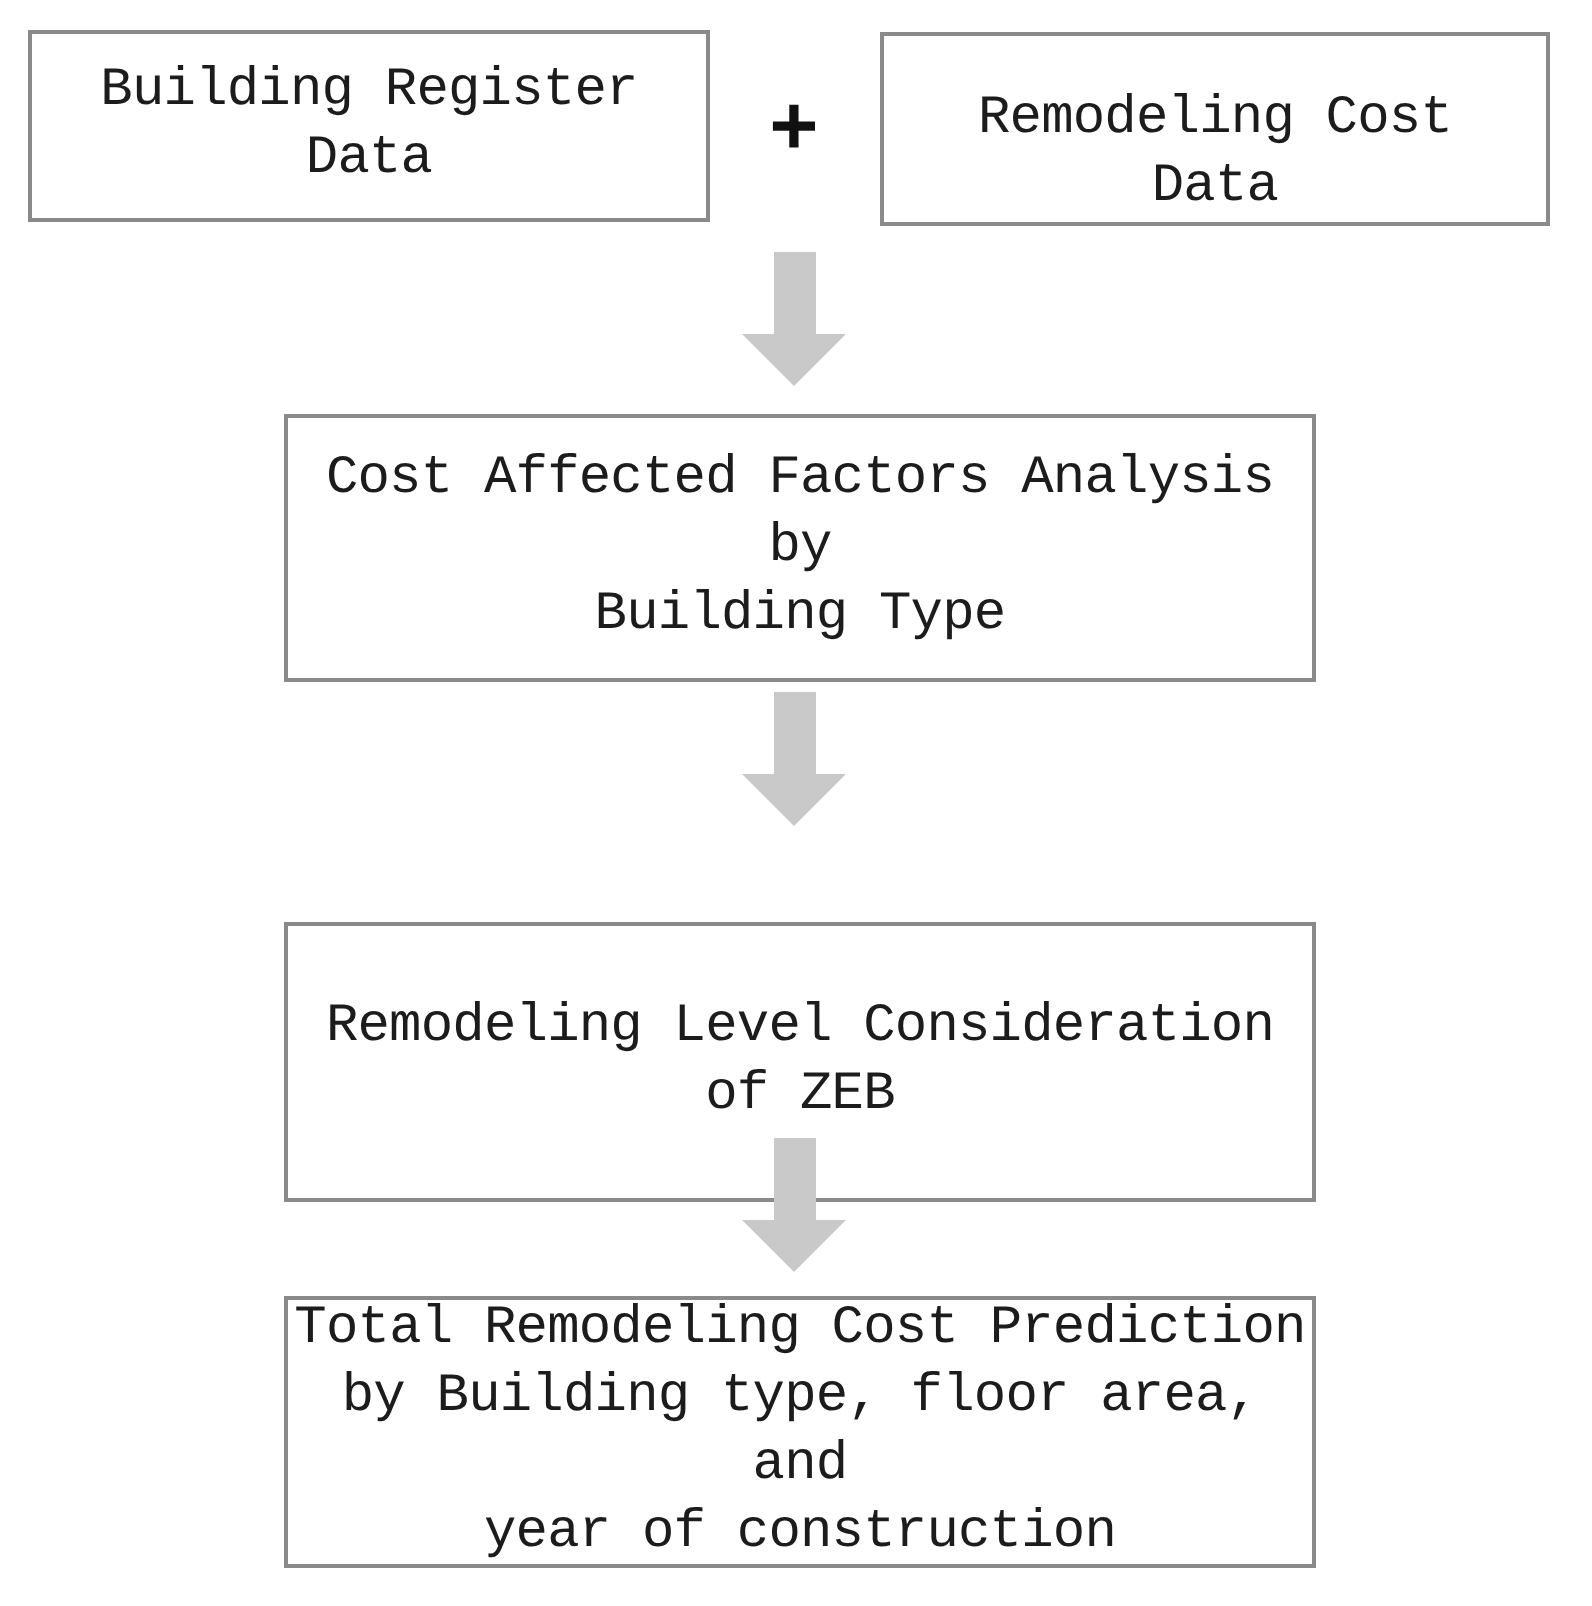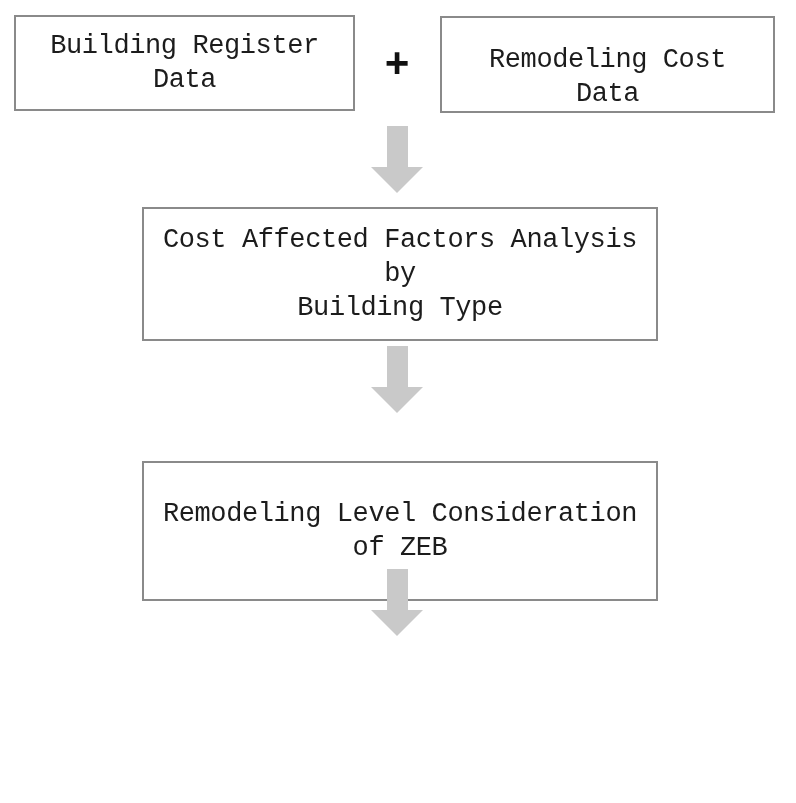--- a/index.html
+++ b/index.html
@@ -101,14 +101,19 @@
   <div class="node node-d">
     <span class="node-label">Remodeling Level Consideration
 of ZEB</span>
   </div>
 
   <div class="arrow arrow-3">
     <div class="arrow-shaft"></div>
     <div class="arrow-head"></div>
   </div>
 
+  <div class="node node-e">
+    <span class="node-label">Total Remodeling Cost Prediction
+by Building type, floor area, and
+year of construction</span>
+  </div>
 
 </div>
 
 </body></html>

